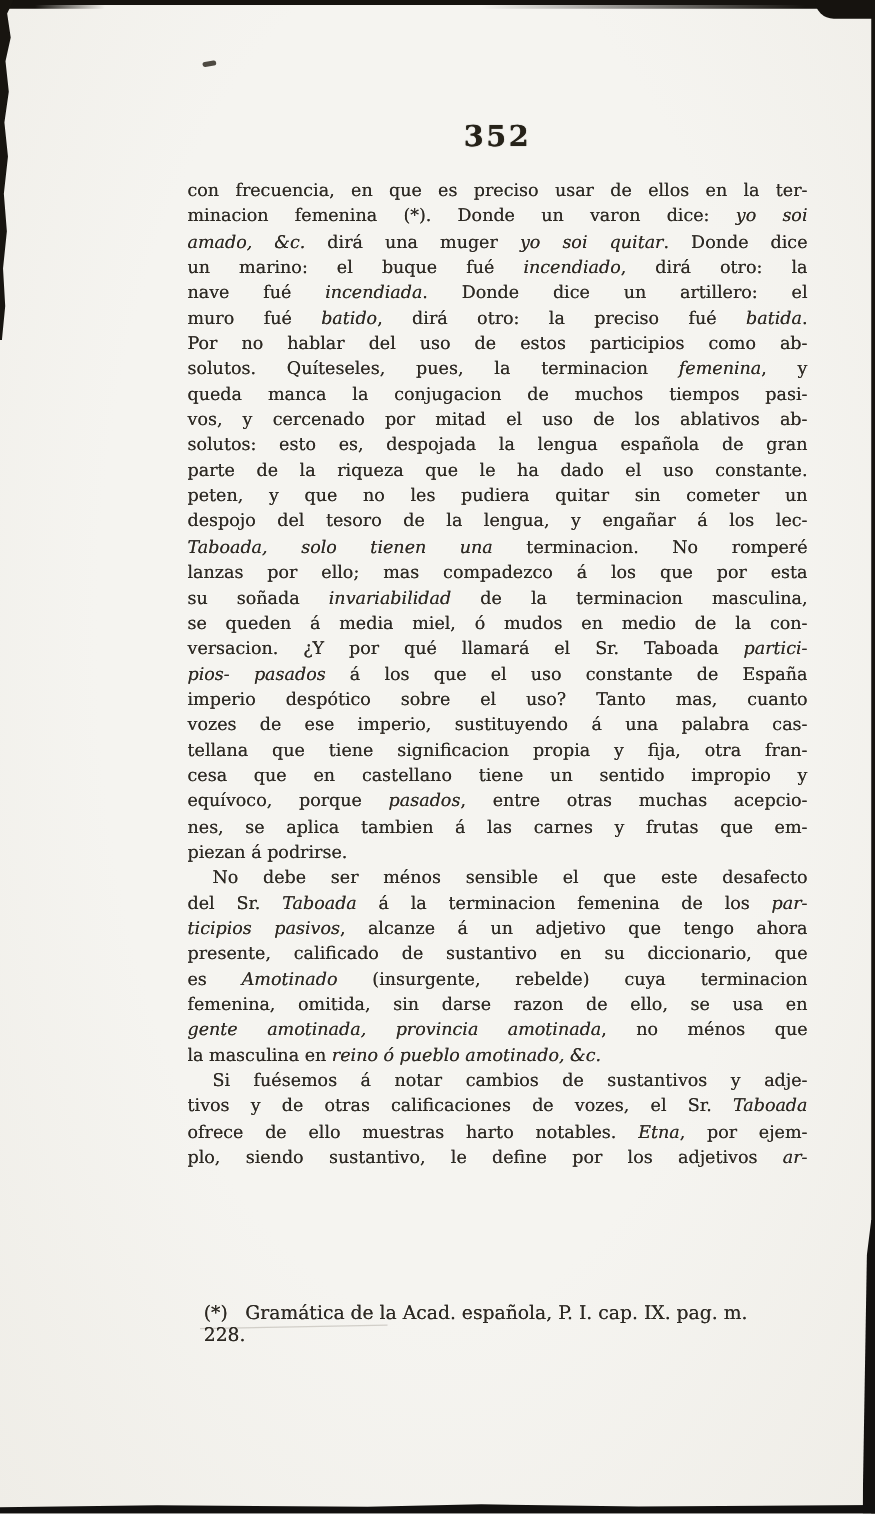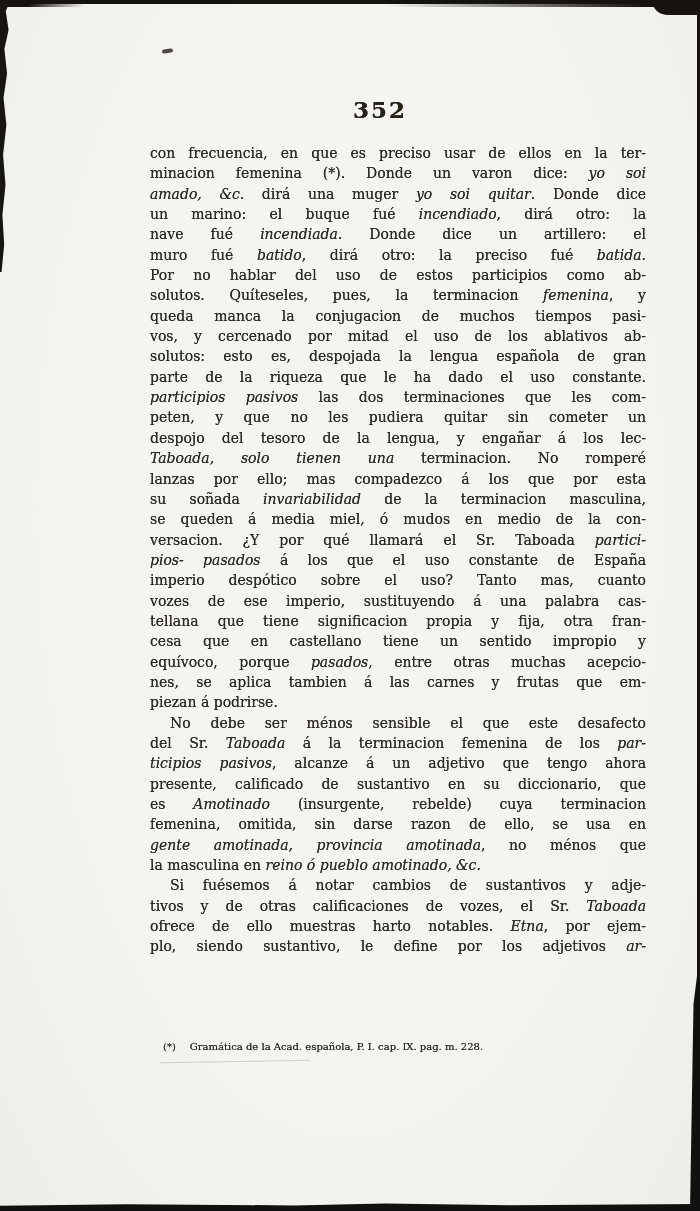--- a/index.html
+++ b/index.html
@@ -18,36 +18,36 @@
     clip-path:polygon(100% 0,100% 100%,0 100%,35% 12%,70% 0);}
   .edge-bottom{position:absolute;bottom:0;left:0;width:100%;height:8px;background:#121110;
     clip-path:polygon(0 35%,18% 15%,42% 30%,55% 5%,73% 28%,100% 12%,100% 100%,0 100%);}
   .edge-left-top{position:absolute;top:0;left:0;width:11px;height:272px;background:#181510;
     clip-path:polygon(0 0,100% 0,52% 4%,78% 11%,40% 18%,64% 27%,32% 36%,58% 46%,28% 57%,50% 68%,22% 79%,38% 90%,14% 100%,0 100%);}
   .smudge-dash{position:absolute;left:162px;top:49px;width:11px;height:4px;background:#4e4a42;
     border-radius:2px;transform:rotate(-9deg);}
   .scratch{position:absolute;left:160px;top:1061px;width:150px;height:1px;background:rgba(120,113,100,.28);transform:rotate(-1deg);}
   
   .page-number{
-    position:absolute;left:132px;top:96px;width:496px;text-align:center;
+    position:absolute;left:150px;top:96px;width:496px;text-align:center;
     font-size:23px;font-weight:bold;letter-spacing:2px;color:#262219;
     text-shadow:0 0 .6px rgba(38,34,25,.9);
   }
   .body-text{
     position:absolute;left:150px;top:143px;width:496px;
     font-size:14px;line-height:20.35px;color:#2d2923;
     text-shadow:0 0 .5px rgba(45,41,35,.85);
   }
   .line{text-align:justify;text-align-last:justify;white-space:normal;}
   .line.no-just{text-align-last:left;}
   .line.indent{text-indent:20px;}
   .it{font-style:italic;}
   .footnote{
     position:absolute;left:163px;top:1041px;width:470px;
-    font-size:10px;color:#2d2923;text-shadow:0 0 .4px rgba(45,41,35,.85);
+    font-size:15px;color:#2d2923;text-shadow:0 0 .4px rgba(45,41,35,.85);
   }
   .footnote .marker{margin-right:14px;}
 </style>
 </head>
 <body>
 
 <div class="page" style="color: rgb(45, 41, 35);">
 
   <div class="edge-top"></div>
   <div class="edge-top-fade"></div>
@@ -66,21 +66,20 @@
       <div class="line"><span class="it">amado, &amp;c.</span><span> dirá una muger </span><span class="it">yo soi quitar</span><span>. Donde dice</span></div>
       <div class="line"><span>un marino: el buque fué </span><span class="it">incendiado</span><span>, dirá otro: la</span></div>
       <div class="line"><span>nave fué </span><span class="it">incendiada</span><span>. Donde dice un artillero: el</span></div>
       <div class="line"><span>muro fué </span><span class="it">batido</span><span>, dirá otro: la preciso fué </span><span class="it">batida</span><span>.</span></div>
       <div class="line"><span>Por no hablar del uso de estos participios como ab-</span></div>
       <div class="line"><span>solutos. Quíteseles, pues, la terminacion </span><span class="it">femenina</span><span>, y</span></div>
       <div class="line"><span>queda manca la conjugacion de muchos tiempos pasi-</span></div>
       <div class="line"><span>vos, y cercenado por mitad el uso de los ablativos ab-</span></div>
       <div class="line"><span>solutos: esto es, despojada la lengua española de gran</span></div>
       <div class="line"><span>parte de la riqueza que le ha dado el uso constante.</span></div>
-      <div class="line"><span class="it">participios pasivos</span><span> las dos terminaciones que les com-</span></div>
       <div class="line"><span>peten, y que no les pudiera quitar sin cometer un</span></div>
       <div class="line"><span>despojo del tesoro de la lengua, y engañar á los lec-</span></div>
       <div class="line"><span class="it">Taboada, solo tienen una</span><span> terminacion. No romperé</span></div>
       <div class="line"><span>lanzas por ello; mas compadezco á los que por esta</span></div>
       <div class="line"><span>su soñada </span><span class="it">invariabilidad</span><span> de la terminacion masculina,</span></div>
       <div class="line"><span>se queden á media miel, ó mudos en medio de la con-</span></div>
       <div class="line"><span>versacion. ¿Y por qué llamará el Sr. Taboada </span><span class="it">partici-</span></div>
       <div class="line"><span class="it">pios- pasados</span><span> á los que el uso constante de España</span></div>
       <div class="line"><span>imperio despótico sobre el uso? Tanto mas, cuanto</span></div>
       <div class="line"><span>vozes de ese imperio, sustituyendo á una palabra cas-</span></div>

